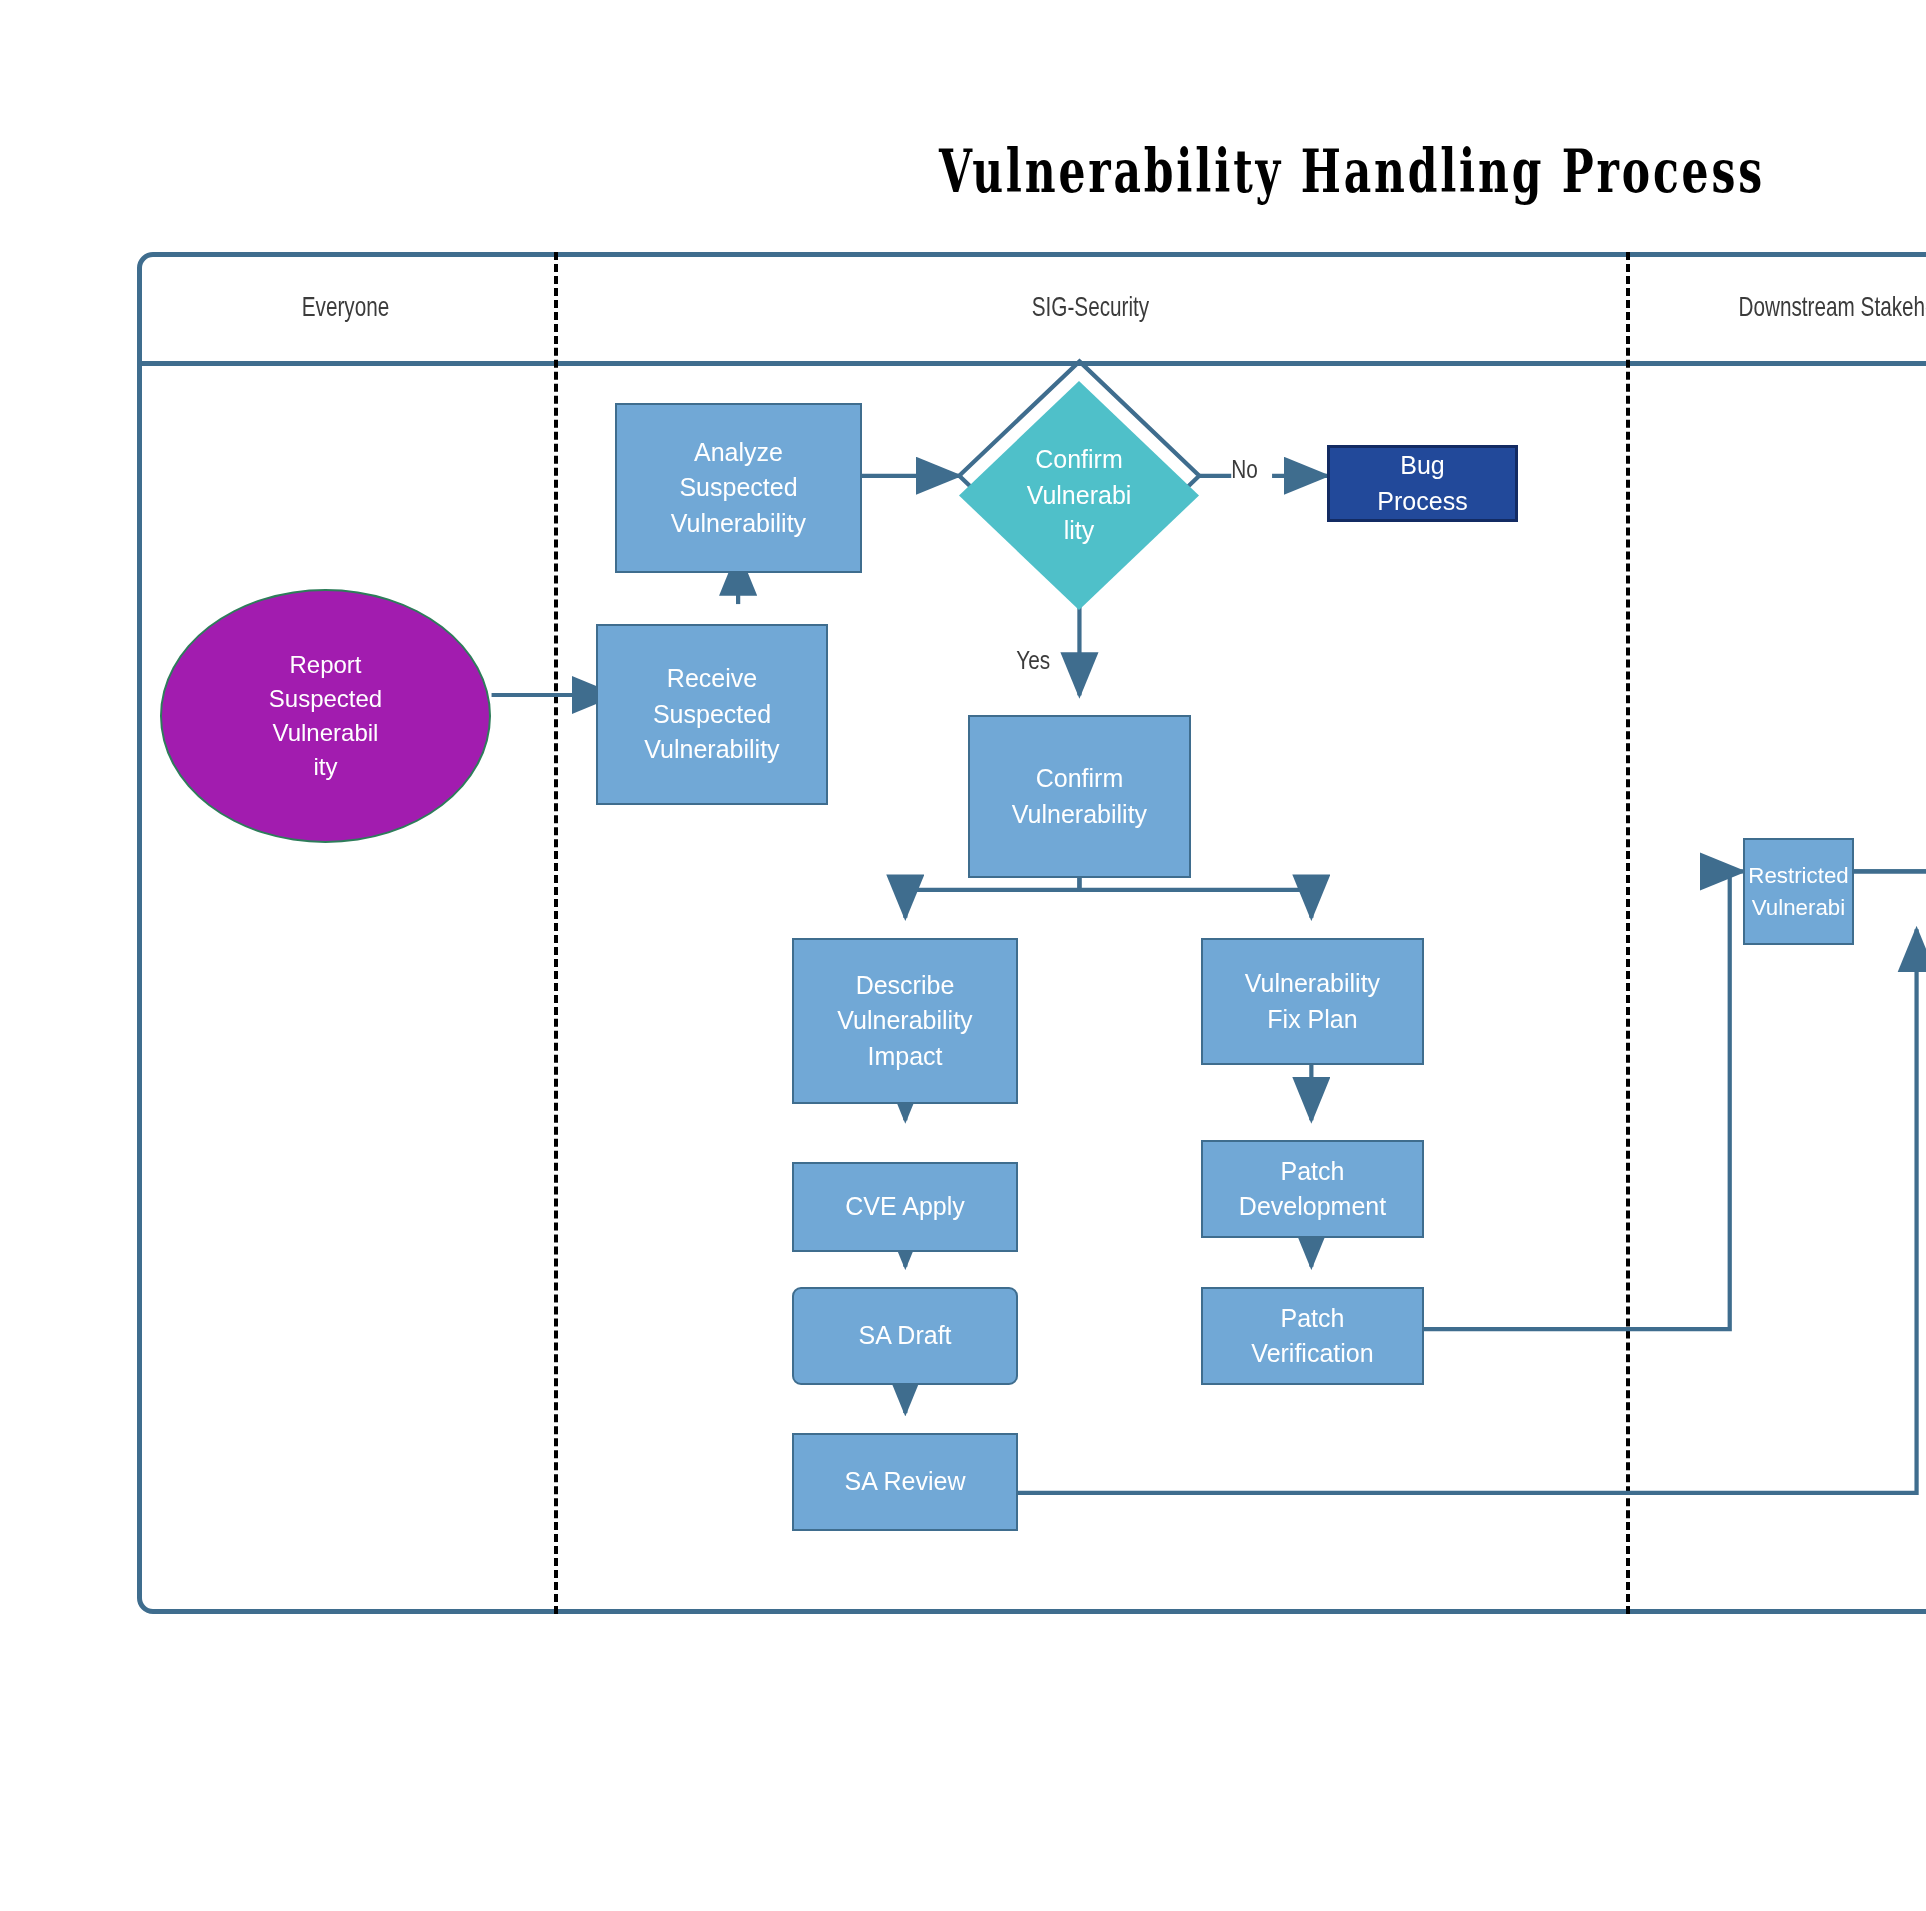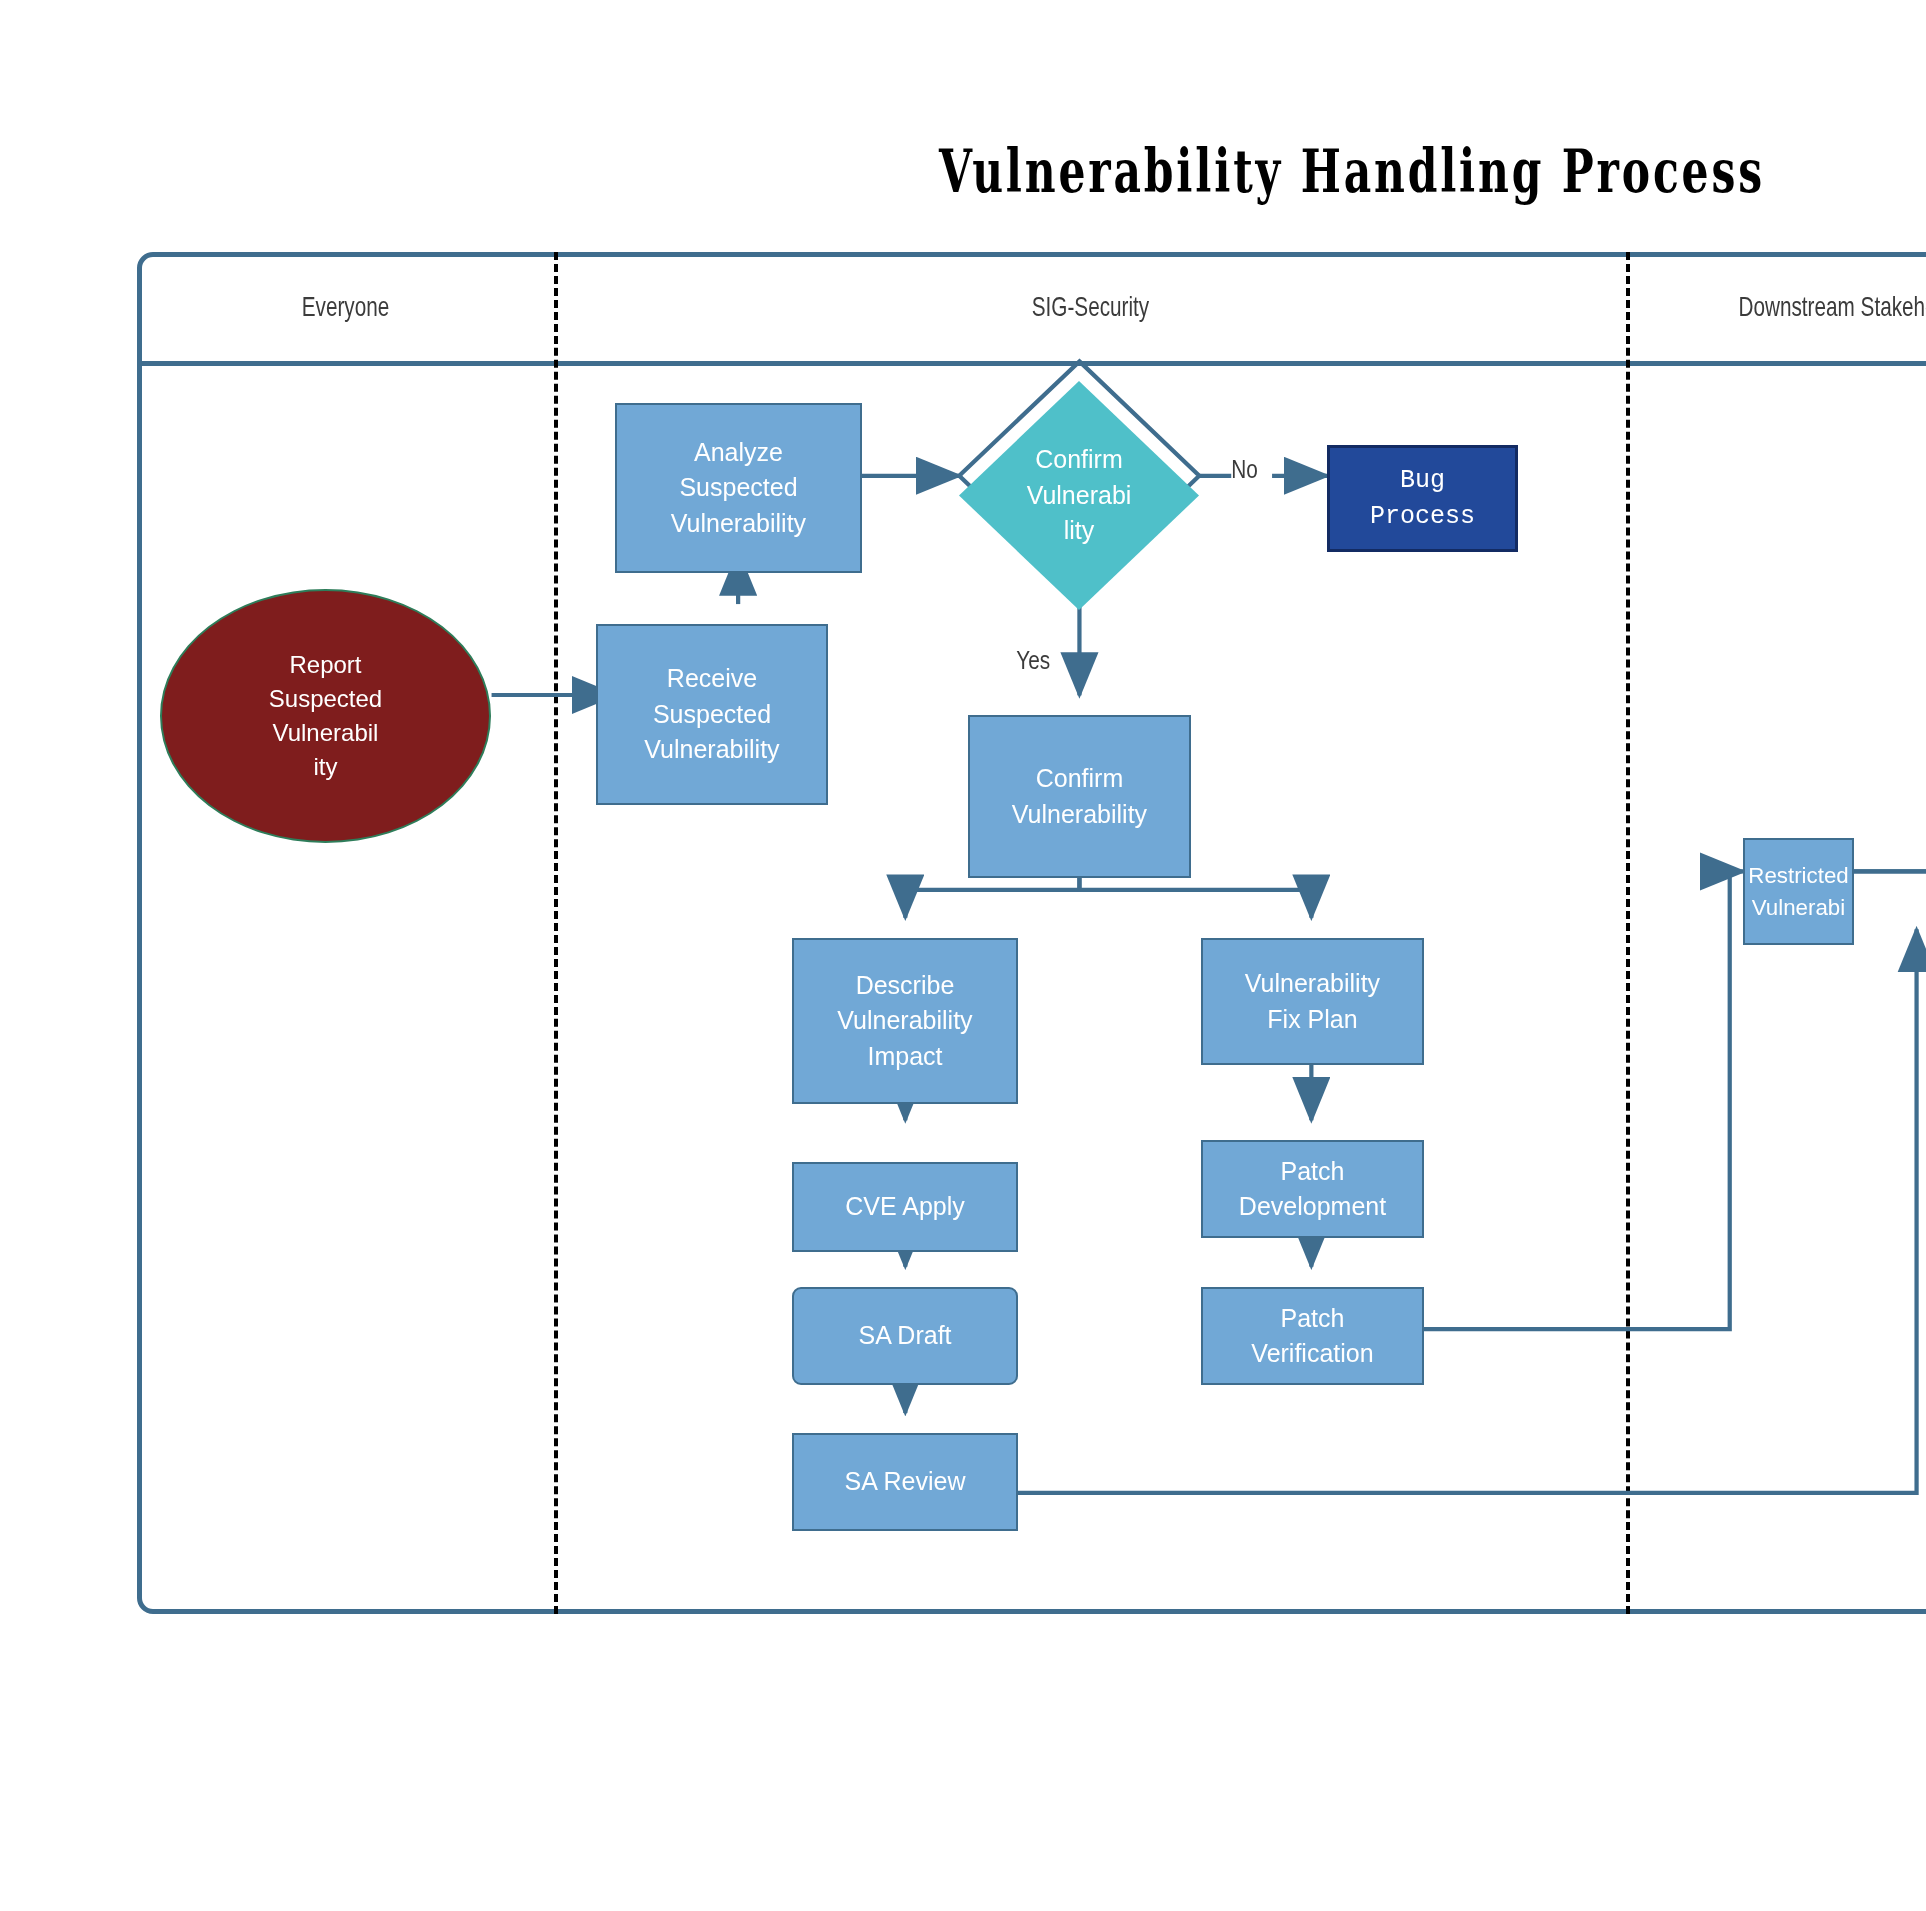--- a/index.html
+++ b/index.html
@@ -46,21 +46,21 @@
     position:absolute;box-sizing:border-box;
     display:flex;align-items:center;justify-content:center;
     text-align:center;color:#ffffff;font-size:25px;line-height:1.42;
     padding:2.3px 3.9px;
     white-space:pre-line;
     margin-top:20px;
   }
   .proc{ background:#71A8D6;border:2.7px solid #3f6d8e; }
   .proc-dark{ background:#22499A;border:3.5px solid #132B63; }
   .start{
-    background:#7f1d1d;border:2.7px solid #2E7D5A;border-radius:50%;
+    background:#a21caf;border:2.7px solid #2E7D5A;border-radius:50%;
   }
   .decision{ background:none;border:none; }
   .decision .dia{
     position:absolute;left:0;top:0;width:100%;height:100%;
     background:#4FC0C9;border:0;
     clip-path:polygon(50% 0%,100% 50%,50% 100%,0% 50%);
   }
   .decision .dtext{position:relative;z-index:3;}
 
   
@@ -152,21 +152,21 @@
 Vulnerability</span>
   </div>
 
   <div class="node decision" style="left:959px;top:361px;width:240px;height:229px;">
     <div class="dia"></div>
     <span class="dtext">Confirm
 Vulnerabi
 lity</span>
   </div>
 
-  <div class="node proc-dark" style="left:1327px;top:425px;width:191px;height:107px;font-family:Liberation Mono, monospace;">
+  <div class="node proc-dark" style="left:1327px;top:425px;width:191px;height:77px;">
     <span>Bug
 Process</span>
   </div>
 
   <div class="node proc" style="left:968px;top:695px;width:223px;height:163px;">
     <span>Confirm
 Vulnerability</span>
   </div>
 
   <div class="node proc" style="left:792px;top:918px;width:226px;height:166px;">

